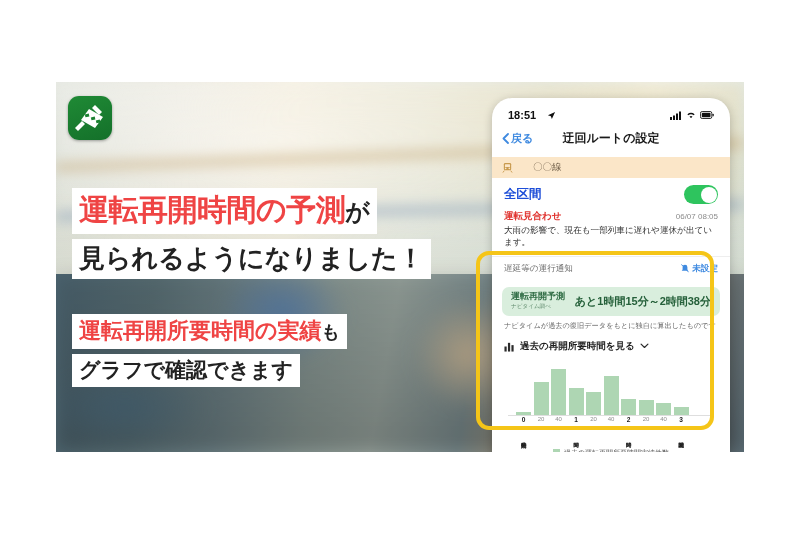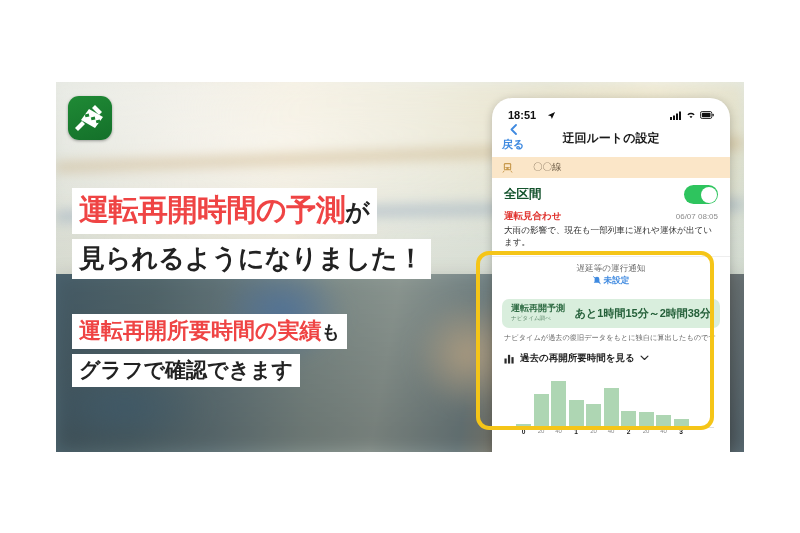--- a/index.html
+++ b/index.html
@@ -76,33 +76,33 @@
   .phone{
     position:absolute;left:436px;top:16px;width:238px;height:360px;
     background:#ffffff;border-radius:20px 20px 0 0;
     box-shadow:0 2px 10px rgba(0,0,0,.22);
     overflow:hidden;
   }
   .statusbar{display:flex;align-items:center;justify-content:space-between;padding:11px 16px 2px 16px;}
   .sb-time{font-size:11px;font-weight:700;color:#111;display:flex;align-items:center;gap:11px;}
   .sb-right{display:flex;align-items:center;gap:4px;}
   .navbar{display:flex;align-items:center;padding:4px 12px 8px 10px;position:relative;height:22px;}
-  .nav-back{display:flex;align-items:center;gap:2px;color:#3f8ae0;font-size:11px;font-weight:700;cursor:pointer;flex-direction:column;}
+  .nav-back{display:flex;align-items:center;gap:2px;color:#3f8ae0;font-size:11px;font-weight:700;cursor:pointer;}
   .nav-title{position:absolute;left:0;right:0;text-align:center;font-size:12px;font-weight:700;color:#1a1a1a;pointer-events:none;}
   .line-banner{background:#fbe6c8;padding:4px 10px;display:flex;align-items:center;gap:20px;font-size:9.5px;color:#6b5a44;}
   .allzone{display:flex;align-items:center;justify-content:space-between;padding:7px 12px 6px 12px;}
-  .allzone-label{font-size:12.5px;font-weight:700;color:#14532d;}
+  .allzone-label{font-size:12.5px;font-weight:700;color:#1d4ed8;}
   .toggle{width:34px;height:19px;border-radius:10px;background:#2ec45e;position:relative;}
   .toggle:after{content:"";position:absolute;right:1.5px;top:1.5px;width:16px;height:16px;border-radius:50%;background:#fff;}
   .alert{padding:0 12px 2px 12px;}
   .alert-top{display:flex;justify-content:space-between;align-items:baseline;}
   .alert-title{color:#e0322e;font-size:9.5px;font-weight:700;}
   .alert-date{color:#8b8b8b;font-size:8px;}
   .alert-body{font-size:8.6px;color:#303030;line-height:1.38;margin-top:2px;}
-  .notify{display:flex;justify-content:space-between;align-items:center;padding:6px 12px 6px 12px;border-top:1px solid #eeeeee;margin-top:5px;flex-direction:column;}
+  .notify{display:flex;justify-content:space-between;align-items:center;padding:6px 12px 6px 12px;border-top:1px solid #eeeeee;margin-top:5px;}
   .notify-l{font-size:8.6px;color:#6e6e6e;}
   .notify-r{font-size:8.6px;color:#3f8ae0;font-weight:700;display:flex;align-items:center;gap:3px;}
 
   
   .predict-wrap{padding:6px 10px 0 10px;}
   .predict-card{background:#d9eedd;border-radius:7px;padding:5px 9px;display:flex;align-items:center;justify-content:space-between;}
   .pc-l-main{font-size:9px;font-weight:700;color:#2e6b43;line-height:1.1;}
   .pc-l-sub{font-size:5.6px;color:#5f8a6c;margin-top:1px;}
   .pc-r{font-size:11px;font-weight:700;color:#25603a;white-space:nowrap;}
   .predict-note{font-size:7.2px;color:#666;padding:5px 2px 0 2px;}

